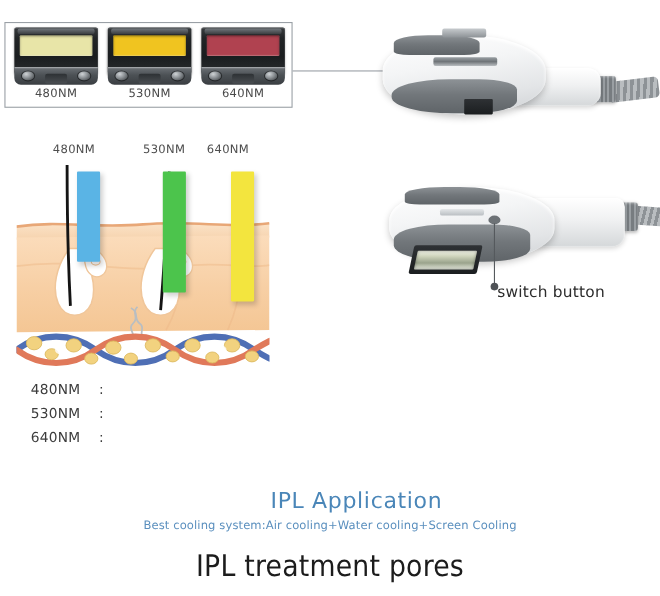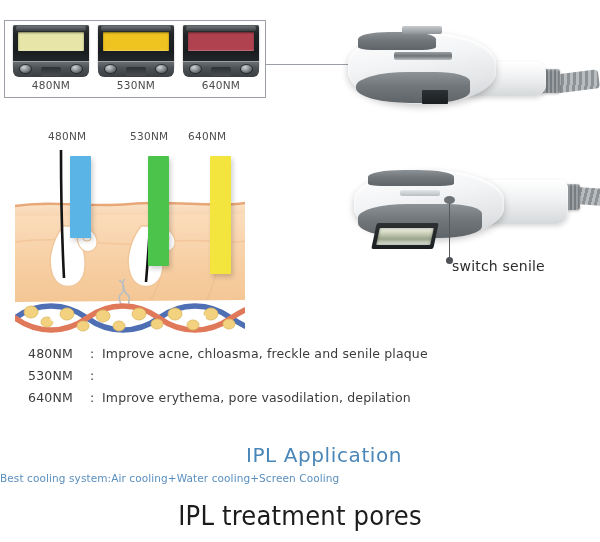--- a/index.html
+++ b/index.html
@@ -94,21 +94,21 @@
   
   #desc-list{position:absolute;left:28px;top:346px;width:470px;}
   .desc-row{display:flex;align-items:baseline;margin-bottom:7px;}
   .desc-nm{width:62px;flex:none;font-size:12.5px;color:#3c3c3c;letter-spacing:.2px;}
   .desc-colon{width:12px;flex:none;font-size:12.5px;color:#3c3c3c;}
   .desc-text{font-size:12.5px;color:#3c3c3c;letter-spacing:.15px;}
 
   
   #ipl-app-title{position:absolute;left:0;top:443px;width:600px;text-align:center;
                  font-size:20px;color:#4a86b8;letter-spacing:.6px;}
-  #ipl-app-sub{position:absolute;left:0;top:472px;width:600px;text-align:left;
+  #ipl-app-sub{position:absolute;left:0;top:472px;width:600px;text-align:center;
                font-size:10.5px;color:#5a8fbe;letter-spacing:.1px;}
   #ipl-area-title{position:absolute;left:0;top:500px;width:600px;text-align:center;
                   font-size:27px;color:#1c1c1c;letter-spacing:.2px;
                   font-family:"DejaVu Sans Condensed","Liberation Sans",sans-serif;}
 </style>
 </head>
 <body>
 
 <div id="filter-box">
 
@@ -193,21 +193,21 @@
        transform:skewX(-12deg);border-radius:2px;"></div>
   <div class="hp-crystal" style="left:30px;top:68px;width:54px;height:17px;
        transform:skewX(-12deg);"></div>
 </div>
 
 <div id="switch-callout">
   <div class="sb-dot top"></div>
   <div class="sb-line"></div>
   <div class="sb-dot bot"></div>
 </div>
-<div id="switch-label">switch senile</div>
+<div id="switch-label">switch button</div>
 
 <div id="skin-labels">
   <span class="skin-nm n0">480NM</span>
   <span class="skin-nm n1">530NM</span>
   <span class="skin-nm n2">640NM</span>
 </div>
 
 <div id="skin-diagram">
   <svg id="skin-svg" width="230" height="185" viewBox="0 0 230 185">
     <defs>
@@ -272,28 +272,26 @@
 
   <div class="beam b480" style="background: rgb(90, 180, 229);"></div>
   <div class="beam b530" style="background: rgb(76, 196, 76);"></div>
   <div class="beam b640" style="background: rgb(243, 229, 62);"></div>
 </div>
 
 <div id="desc-list">
   <div class="desc-row">
     <span class="desc-nm">480NM</span>
     <span class="desc-colon">:</span>
-    <span class="desc-text">Improve acne, chloasma, freckle and senile plaque</span>
   </div>
   <div class="desc-row">
     <span class="desc-nm">530NM</span>
     <span class="desc-colon">:</span>
   </div>
   <div class="desc-row">
     <span class="desc-nm">640NM</span>
     <span class="desc-colon">:</span>
-    <span class="desc-text">Improve erythema, pore vasodilation, depilation</span>
   </div>
 </div>
 
 <div id="ipl-app-title" style="color: rgb(74, 134, 184); padding-left: 24px;">IPL Application</div>
 <div id="ipl-app-sub">Best cooling system:Air cooling+Water cooling+Screen Cooling</div>
 <div id="ipl-area-title">IPL treatment pores</div>
 
 </body></html>

